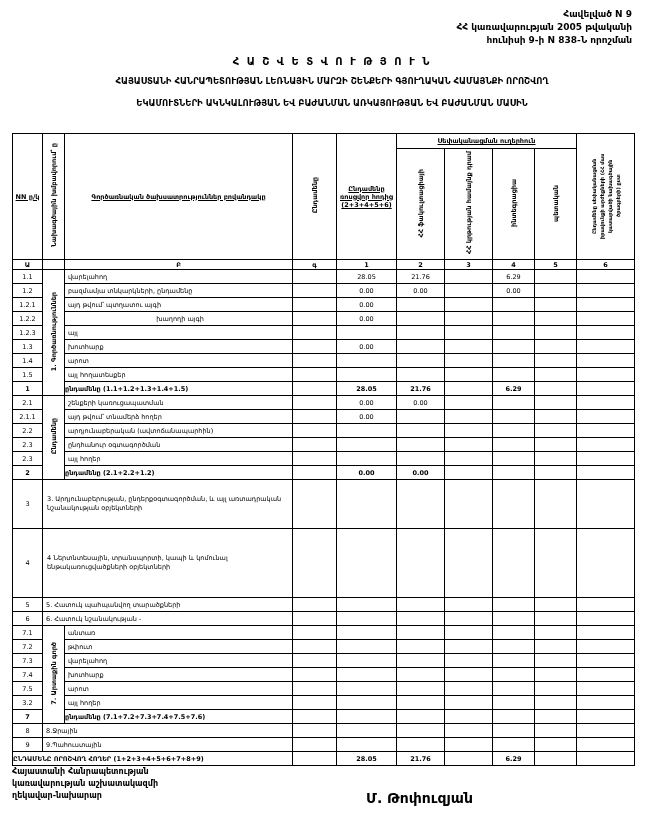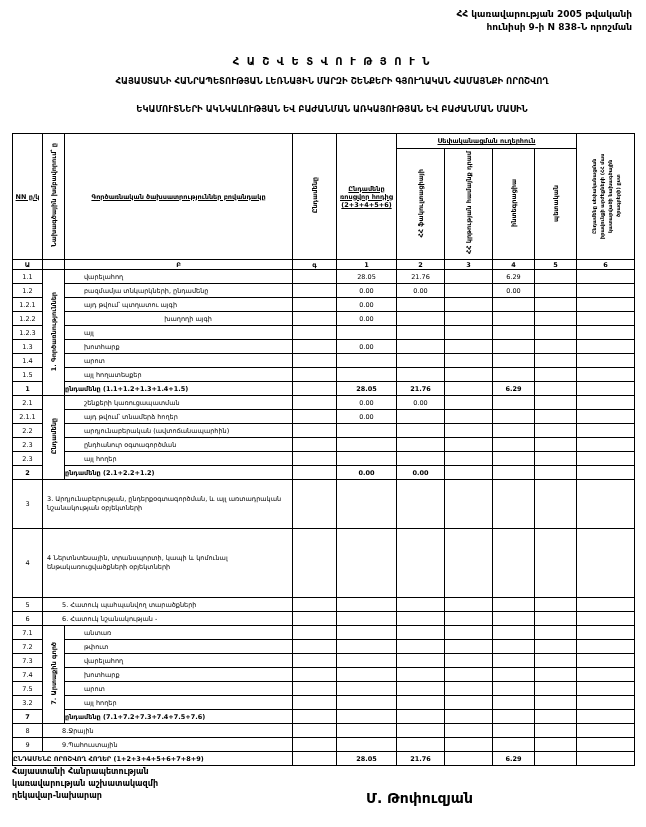--- a/index.html
+++ b/index.html
@@ -41,48 +41,49 @@
   .vtxt{
     writing-mode:vertical-rl;
     transform:rotate(180deg);
     white-space:nowrap;
     font-size:6.5px;
     display:inline-block;
   }
   .vtxt-b{font-weight:bold;}
   .numrow td{height:9px;font-weight:bold;font-size:6.5px;}
   .r{height:14px;}
-  .lbl{text-align:left;padding-left:19px;}
+  .lbl{text-align:left;padding-left:3px;}
   .ctr{text-align:left;}
   .bold{font-weight:bold;}
   .grpcell{width:14px;}
   .tall2{line-height:9px;}
 
   
   .footer{
     position:absolute;left:12px;top:766px;font-size:8px;font-weight:bold;line-height:12px;
   }
   .sign{
     position:absolute;left:366px;top:790px;font-size:14px;font-weight:bold;
   }
 </style>
 </head>
 <body>
 
 <div class="page">
 
   <div class="hdr-right">
+    <div>Հավելված N 9</div>
     <div>ՀՀ կառավարության 2005 թվականի</div>
     <div>հունիսի 9-ի N 838-Ն որոշման</div>
   </div>
 
   <div class="title-block">
     <div class="t-main">Հ Ա Շ Վ Ե Տ Վ Ո Ւ Թ Յ Ո Ւ Ն</div>
     <div class="t-sub">ՀԱՅԱՍՏԱՆԻ ՀԱՆՐԱՊԵՏՈՒԹՅԱՆ ԼԵՌՆԱՅԻՆ ՄԱՐԶԻ ՇԵՆՔԵՐԻ ԳՅՈՒՂԱԿԱՆ ՀԱՄԱՅՆՔԻ ՈՐՈՇՎՈՂ</div>
-    <div class="t-sub" style="margin-top:16px">ԵԿԱՄՈՒՏՆԵՐԻ ԱԿՆԿԱԼՈՒԹՅԱՆ ԵՎ ԲԱԺԱՆՄԱՆ ԱՌԿԱՅՈՒԹՅԱՆ ԵՎ ԲԱԺԱՆՄԱՆ ՄԱՍԻՆ</div>
+    <div class="t-sub" style="margin-top:10px">ԵԿԱՄՈՒՏՆԵՐԻ ԱԿՆԿԱԼՈՒԹՅԱՆ ԵՎ ԲԱԺԱՆՄԱՆ ԱՌԿԱՅՈՒԹՅԱՆ ԵՎ ԲԱԺԱՆՄԱՆ ՄԱՍԻՆ</div>
   </div>
 
   <div class="tbl-wrap">
     <table>
       <colgroup>
         <col style="width:30px">
         <col style="width:22px">
         <col style="width:228px">
         <col style="width:44px">
         <col style="width:60px">

